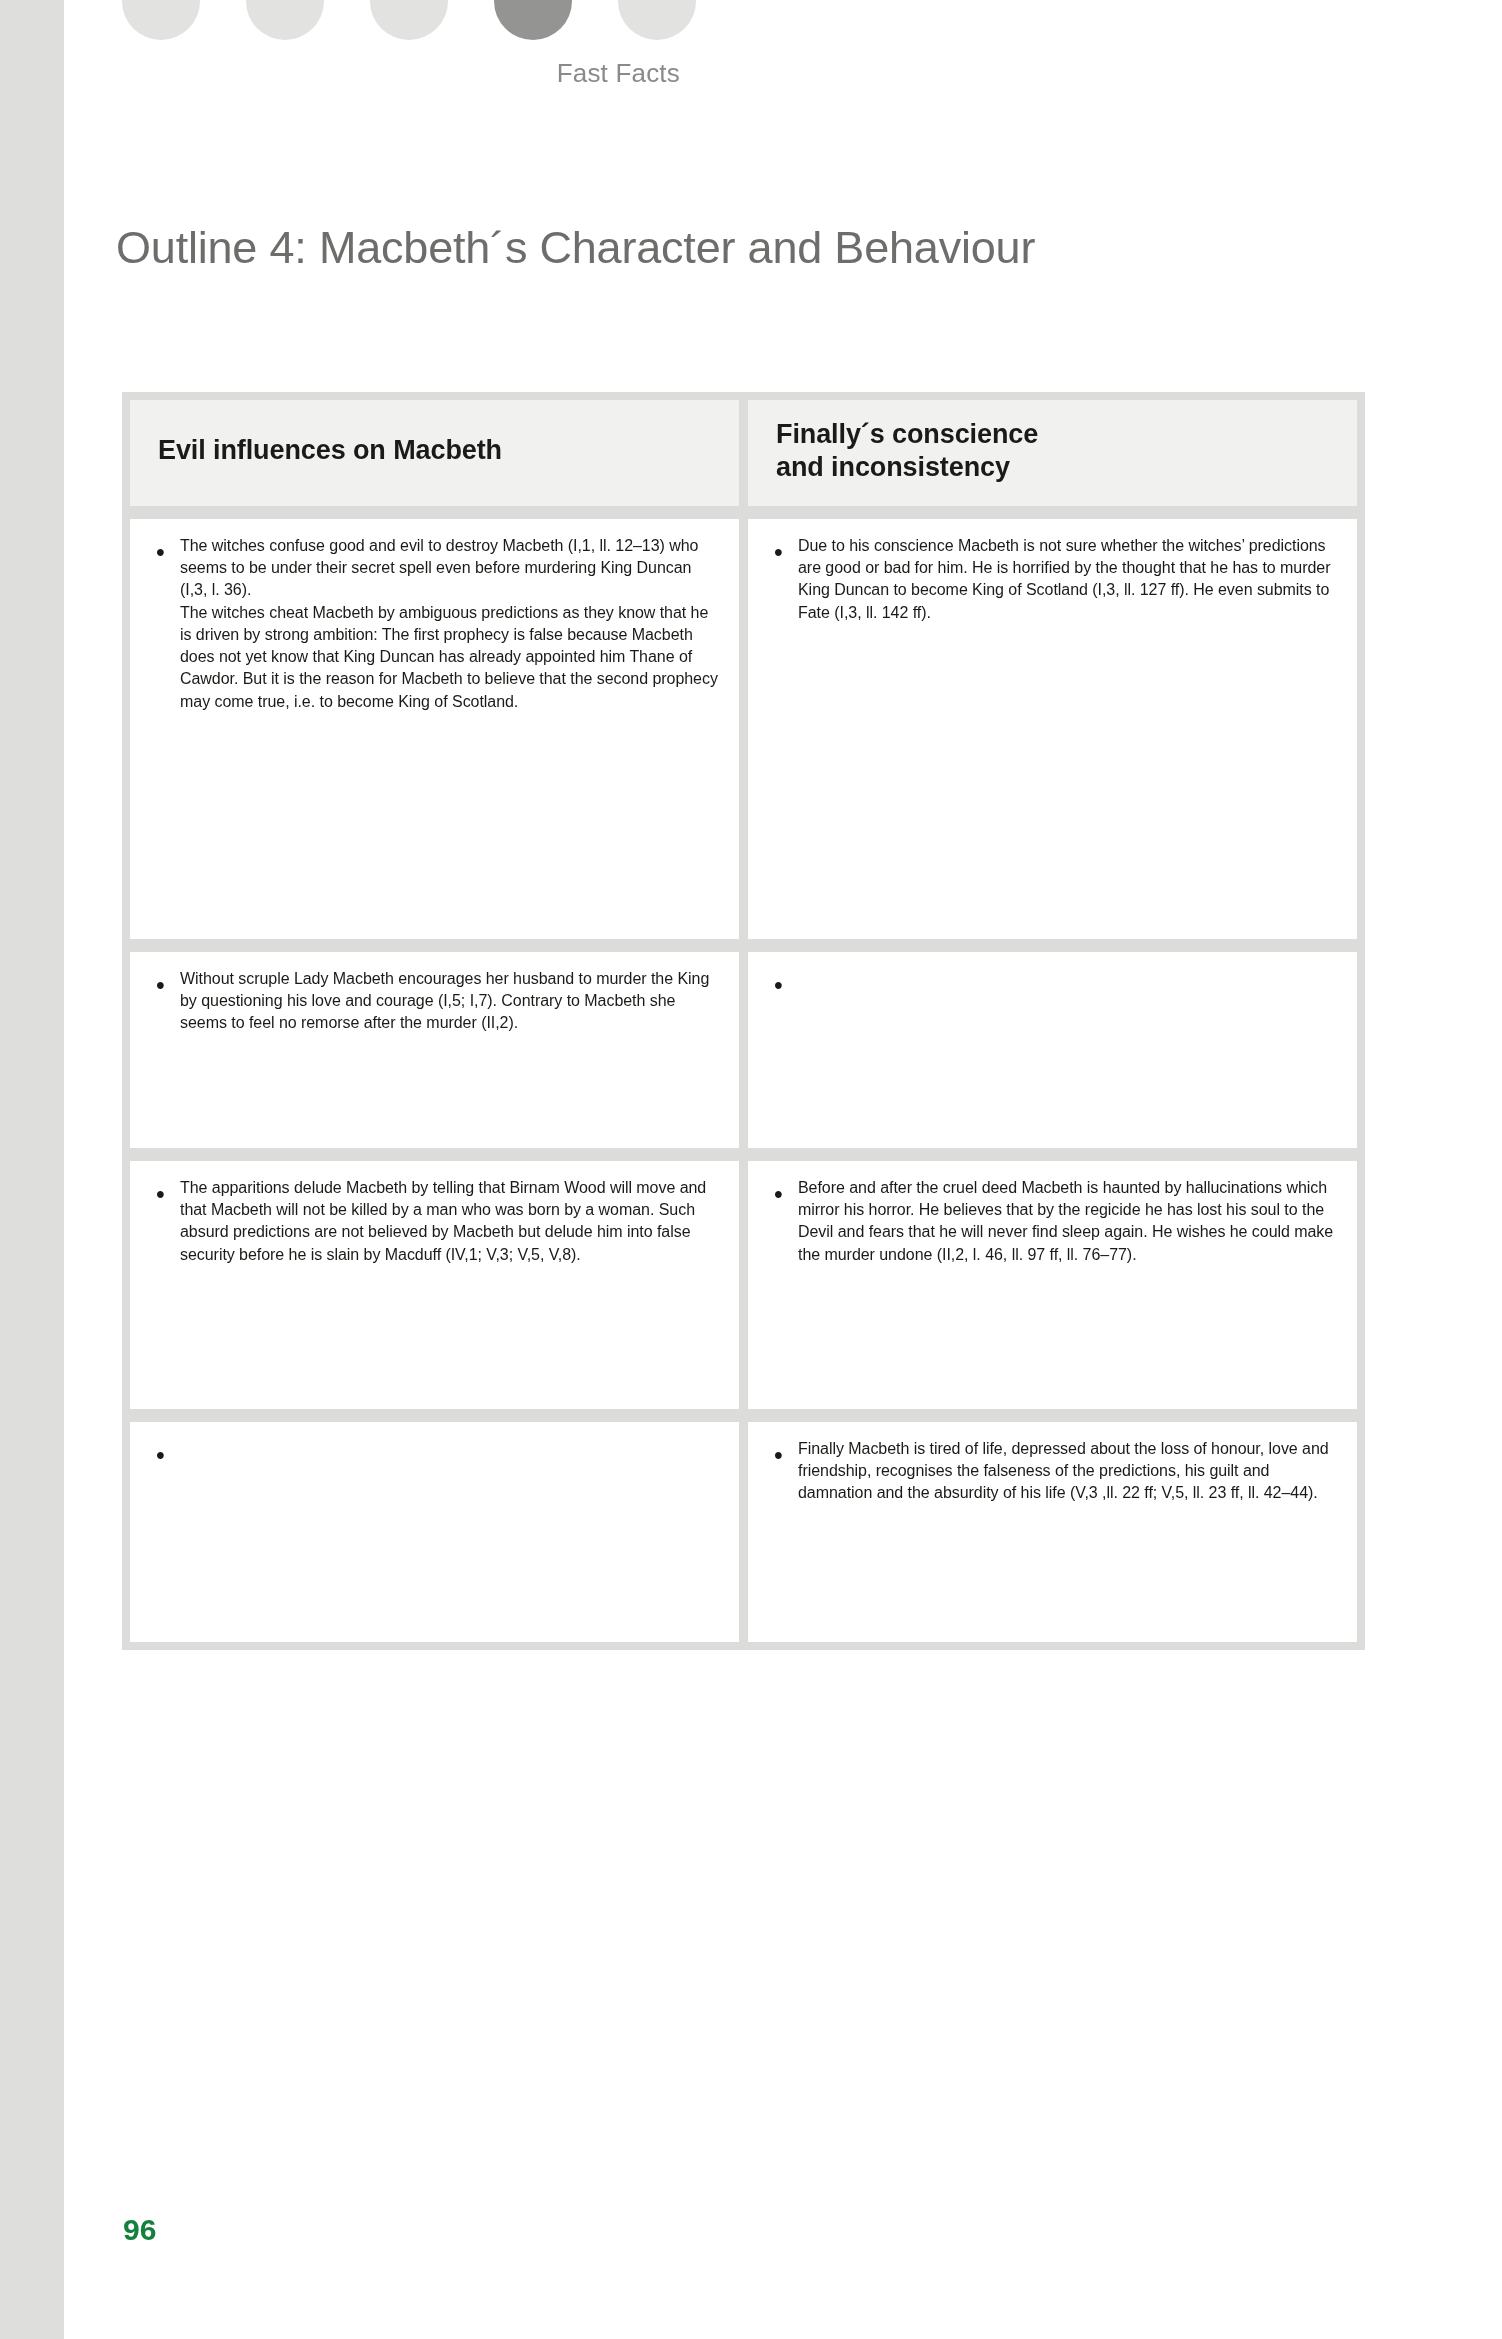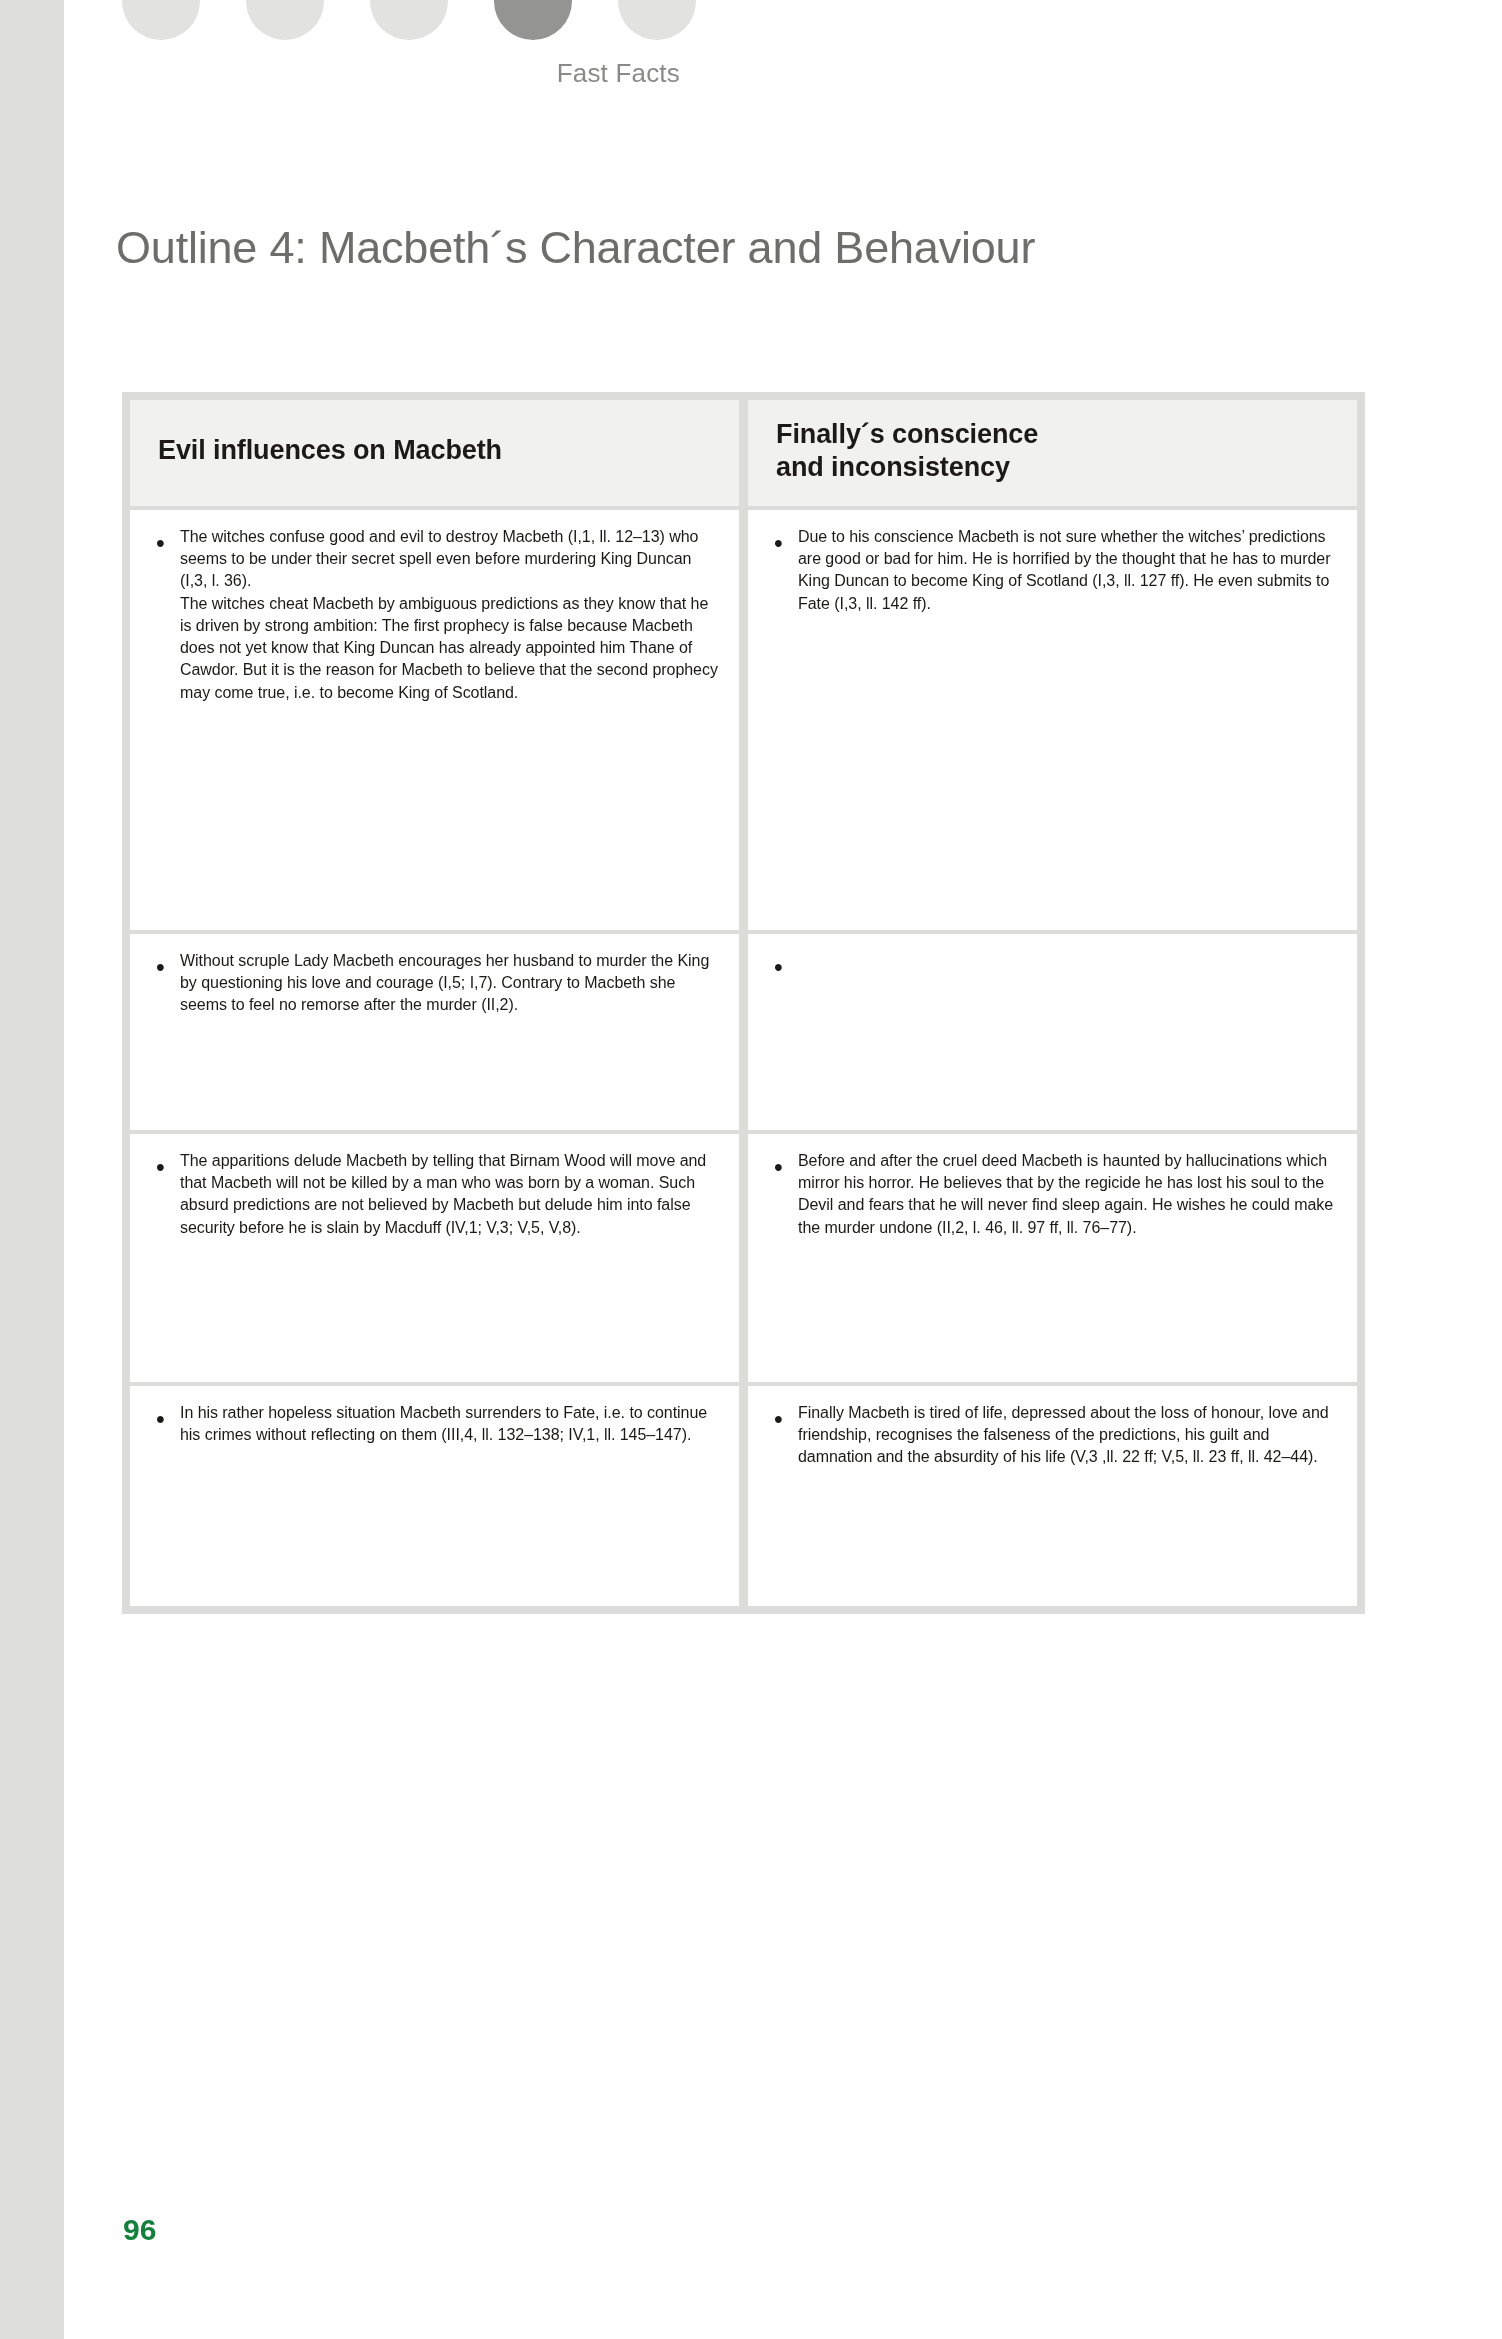--- a/index.html
+++ b/index.html
@@ -74,21 +74,21 @@
   #outline-table {
     position: absolute;
     left: 122px;
     top: 392px;
     width: 1243px;
     background: #dcdcdb;
     padding: 8px;
     box-sizing: border-box;
     display: flex;
     flex-direction: column;
-    gap: 4px;
+    gap: 13px;
   }
   .table-row {
     display: flex;
     gap: 9px;
   }
   .cell {
     box-sizing: border-box;
     background: #ffffff;
     flex: 1 1 0;
     min-width: 0;
@@ -204,21 +204,20 @@
     </div>
     <div class="cell body-cell">
       <span class="bullet">•</span>
       <span class="bullet-text">Before and after the cruel deed Macbeth is haunted by hallucinations which mirror his horror. He believes that by the regicide he has lost his soul to the Devil and fears that he will never find sleep again. He wishes he could make the murder undone (II,2, l. 46, ll. 97 ff, ll. 76–77).</span>
     </div>
   </div>
 
   <div class="table-row" id="row-4">
     <div class="cell body-cell">
       <span class="bullet">•</span>
-      <span class="bullet-text">In his rather hopeless situation Macbeth surrenders to Fate, i.e. to continue his crimes without reflecting on them (III,4, ll. 132–138; IV,1, ll. 145–147).</span>
     </div>
     <div class="cell body-cell">
       <span class="bullet">•</span>
       <span class="bullet-text">Finally Macbeth is tired of life, depressed about the loss of honour, love and friendship, recognises the falseness of the predictions, his guilt and damnation and the absurdity of his life (V,3 ,ll. 22 ff; V,5, ll. 23 ff, ll. 42–44).</span>
     </div>
   </div>
 
 </div>
 
 <div id="page-number">96</div>

